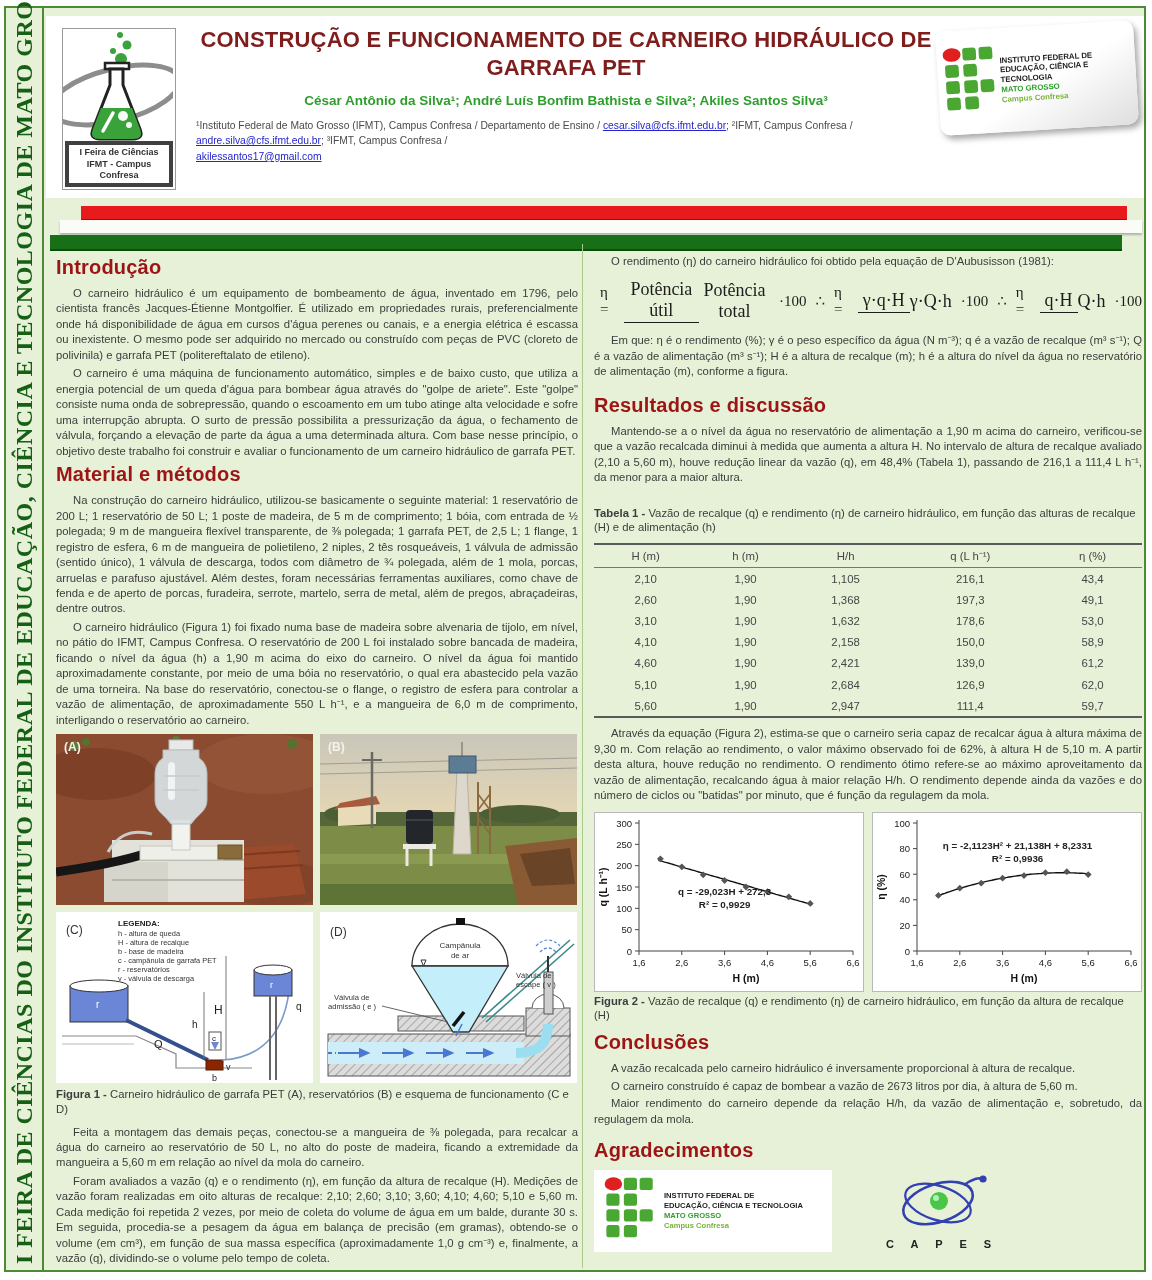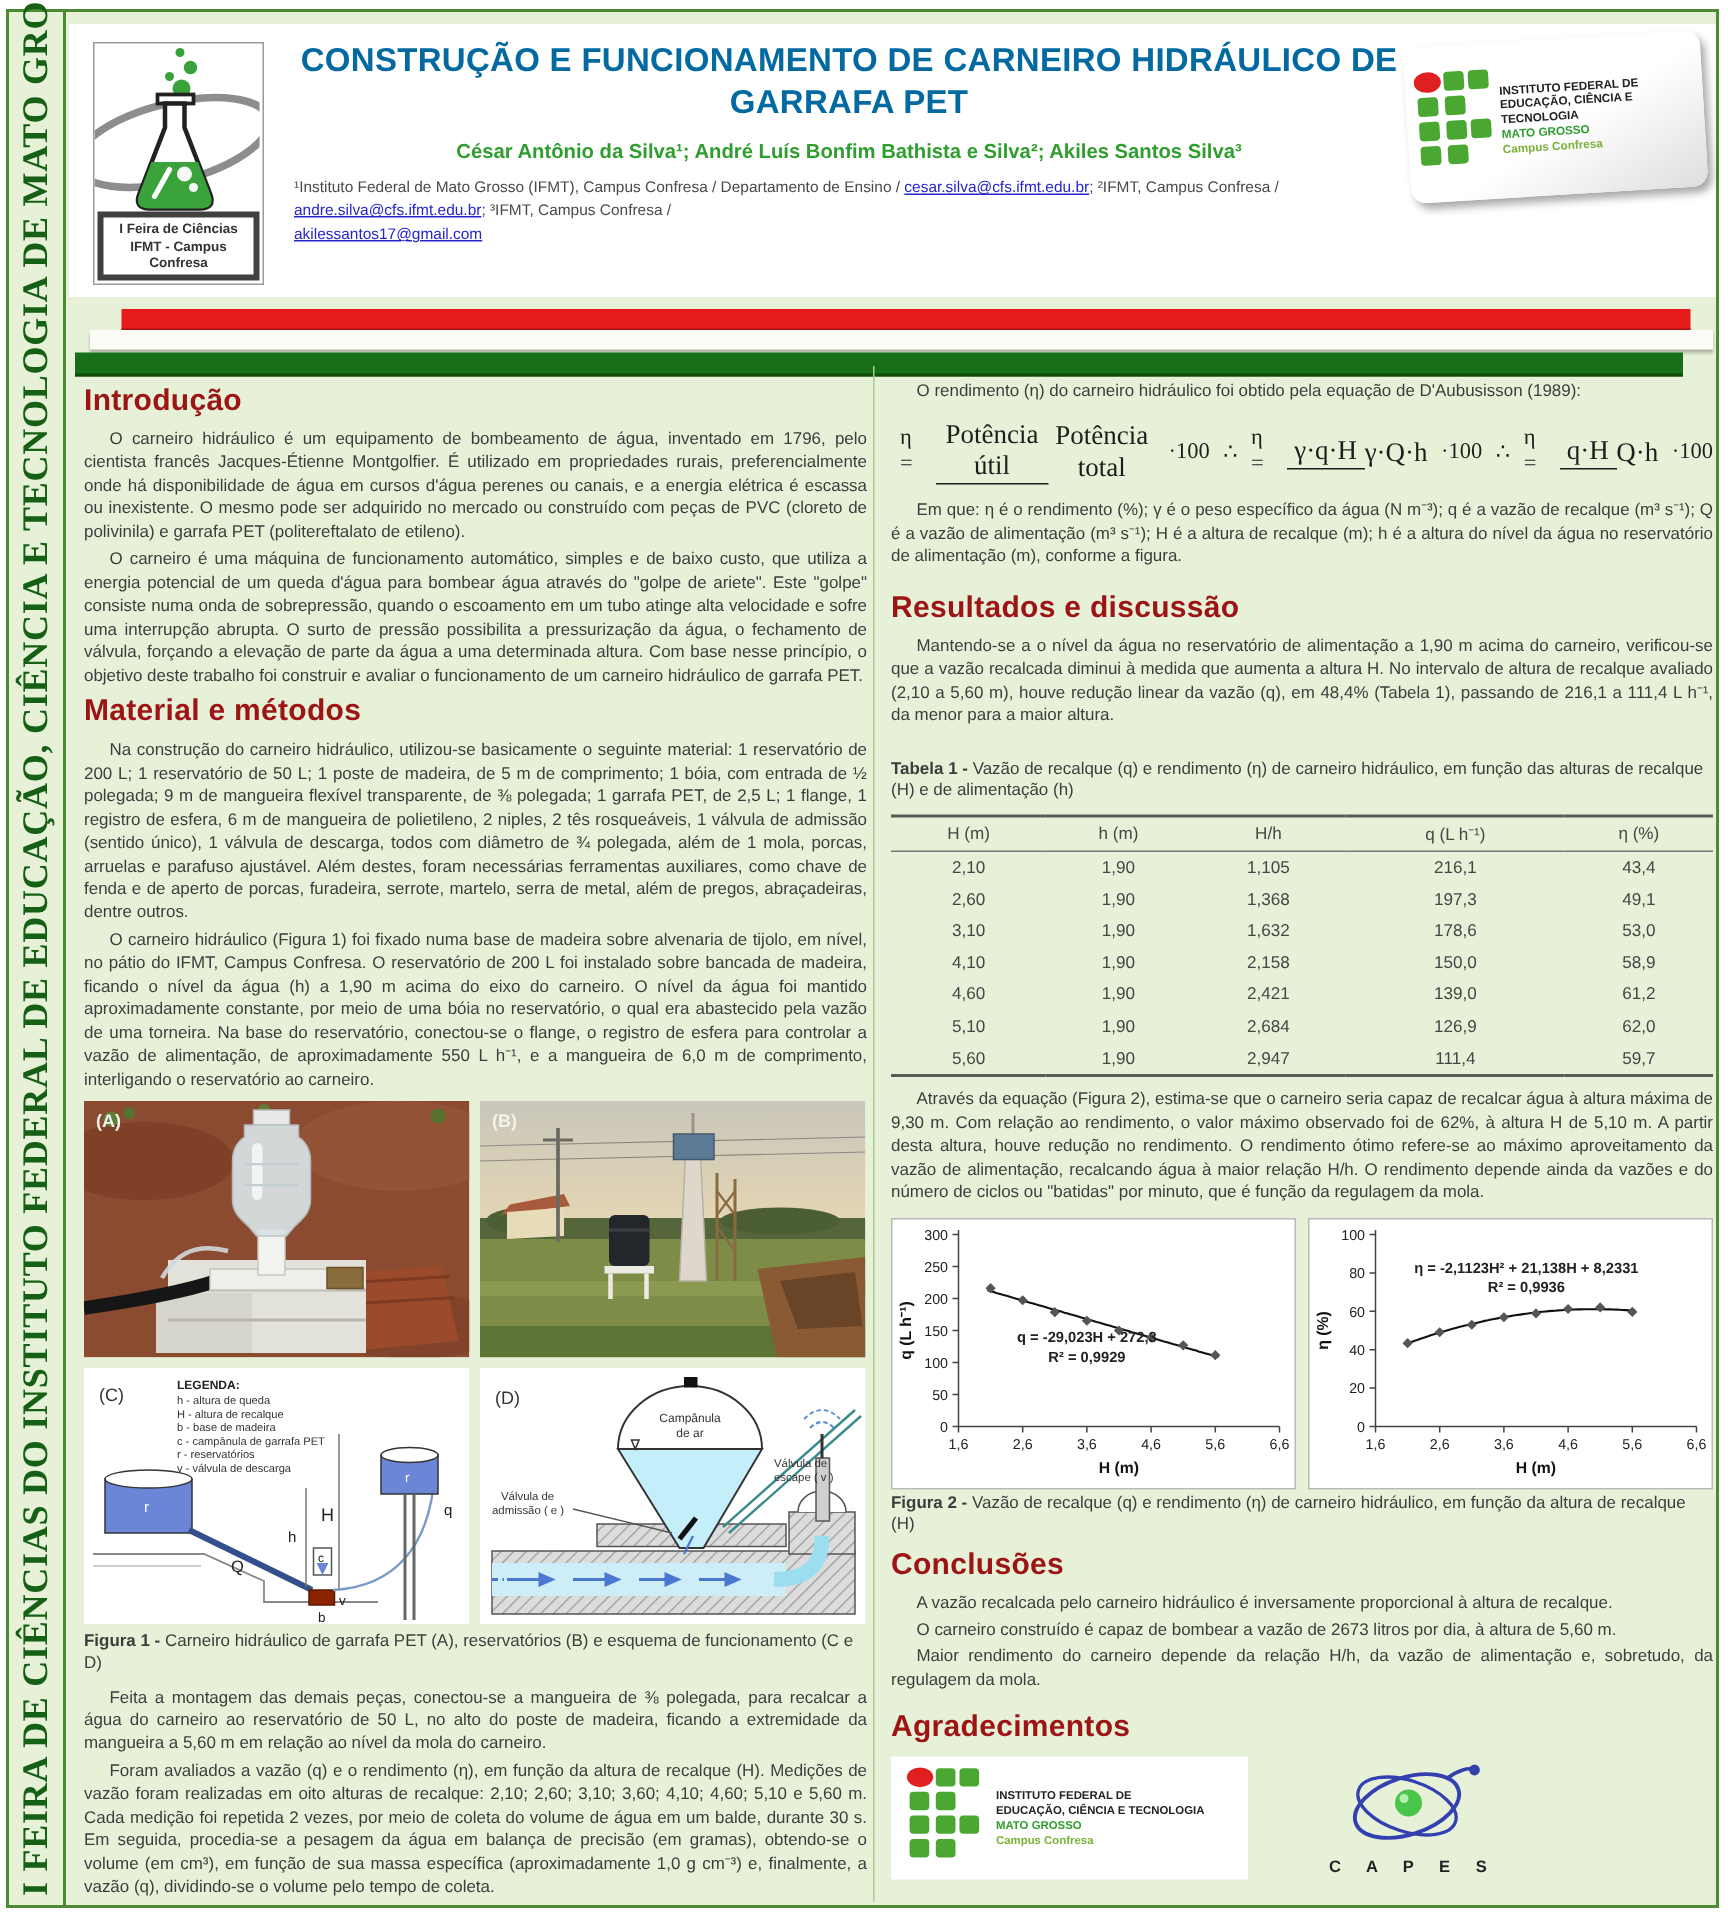--- a/index.html
+++ b/index.html
@@ -28,21 +28,21 @@
   .flask-box{
     position:absolute;left:16px;top:12px;width:112px;height:160px;background:#fff;
     border:1px solid #9a9a9a;overflow:hidden;
   }
   .flask-caption{
     position:absolute;left:2px;right:2px;bottom:2px;border:4px solid #404040;background:#fff;
     font-size:9px;font-weight:bold;color:#333;text-align:center;line-height:1.25;padding:2px 0;
   }
   .title-wrap{position:absolute;left:150px;top:10px;width:740px;text-align:center;}
   .title{
-    font-size:22px;font-weight:bold;color:#0369a1;line-height:1.25;letter-spacing:0.2px;
+    font-size:22px;font-weight:bold;color:#7f1d1d;line-height:1.25;letter-spacing:0.2px;
   }
   .authors{margin-top:12px;font-size:13.5px;font-weight:bold;color:#2f9e2f;}
   .affil{margin-top:10px;font-size:10.3px;color:#4a4a4a;text-align:left;line-height:1.5;}
   .affil a{color:#2525cc;text-decoration:underline;}
   .badge{
     position:absolute;left:892px;top:10px;width:198px;height:104px;
     background:linear-gradient(150deg,#ffffff 55%,#dedede 100%);
     border-radius:10px;box-shadow:3px 4px 6px rgba(0,0,0,0.35);
     transform:rotate(-3.5deg);display:flex;align-items:center;padding:4px 6px;box-sizing:border-box;gap:4px;
   }
@@ -362,21 +362,21 @@
 
     <div class="caption">
       <b>Figura 1 - </b><span>Carneiro hidráulico de garrafa PET (A), reservatórios (B) e esquema de funcionamento (C e D)</span>
     </div>
 
     <p class="body">Feita a montagem das demais peças, conectou-se a mangueira de ⅜ polegada, para recalcar a água do carneiro ao reservatório de 50 L, no alto do poste de madeira, ficando a extremidade da mangueira a 5,60 m em relação ao nível da mola do carneiro.</p>
     <p class="body">Foram avaliados a vazão (q) e o rendimento (η), em função da altura de recalque (H). Medições de vazão foram realizadas em oito alturas de recalque: 2,10; 2,60; 3,10; 3,60; 4,10; 4,60; 5,10 e 5,60 m. Cada medição foi repetida 2 vezes, por meio de coleta do volume de água em um balde, durante 30 s. Em seguida, procedia-se a pesagem da água em balança de precisão (em gramas), obtendo-se o volume (em cm³), em função de sua massa específica (aproximadamente 1,0 g cm⁻³) e, finalmente, a vazão (q), dividindo-se o volume pelo tempo de coleta.</p>
   </div>
 
   <div class="col-right">
-    <p class="body">O rendimento (η) do carneiro hidráulico foi obtido pela equação de D'Aubusisson (1989):</p>
+    <p class="body">O rendimento (η) do carneiro hidráulico foi obtido pela equação de D'Aubusisson (1981):</p>
 
     <div class="equation">
       <span>η =</span>
       <span class="frac">
         <span class="top">Potência útil</span>
         <span class="bot">Potência total</span>
       </span>
       <span>·100</span>
       <span>∴</span>
       <span>η =</span>

